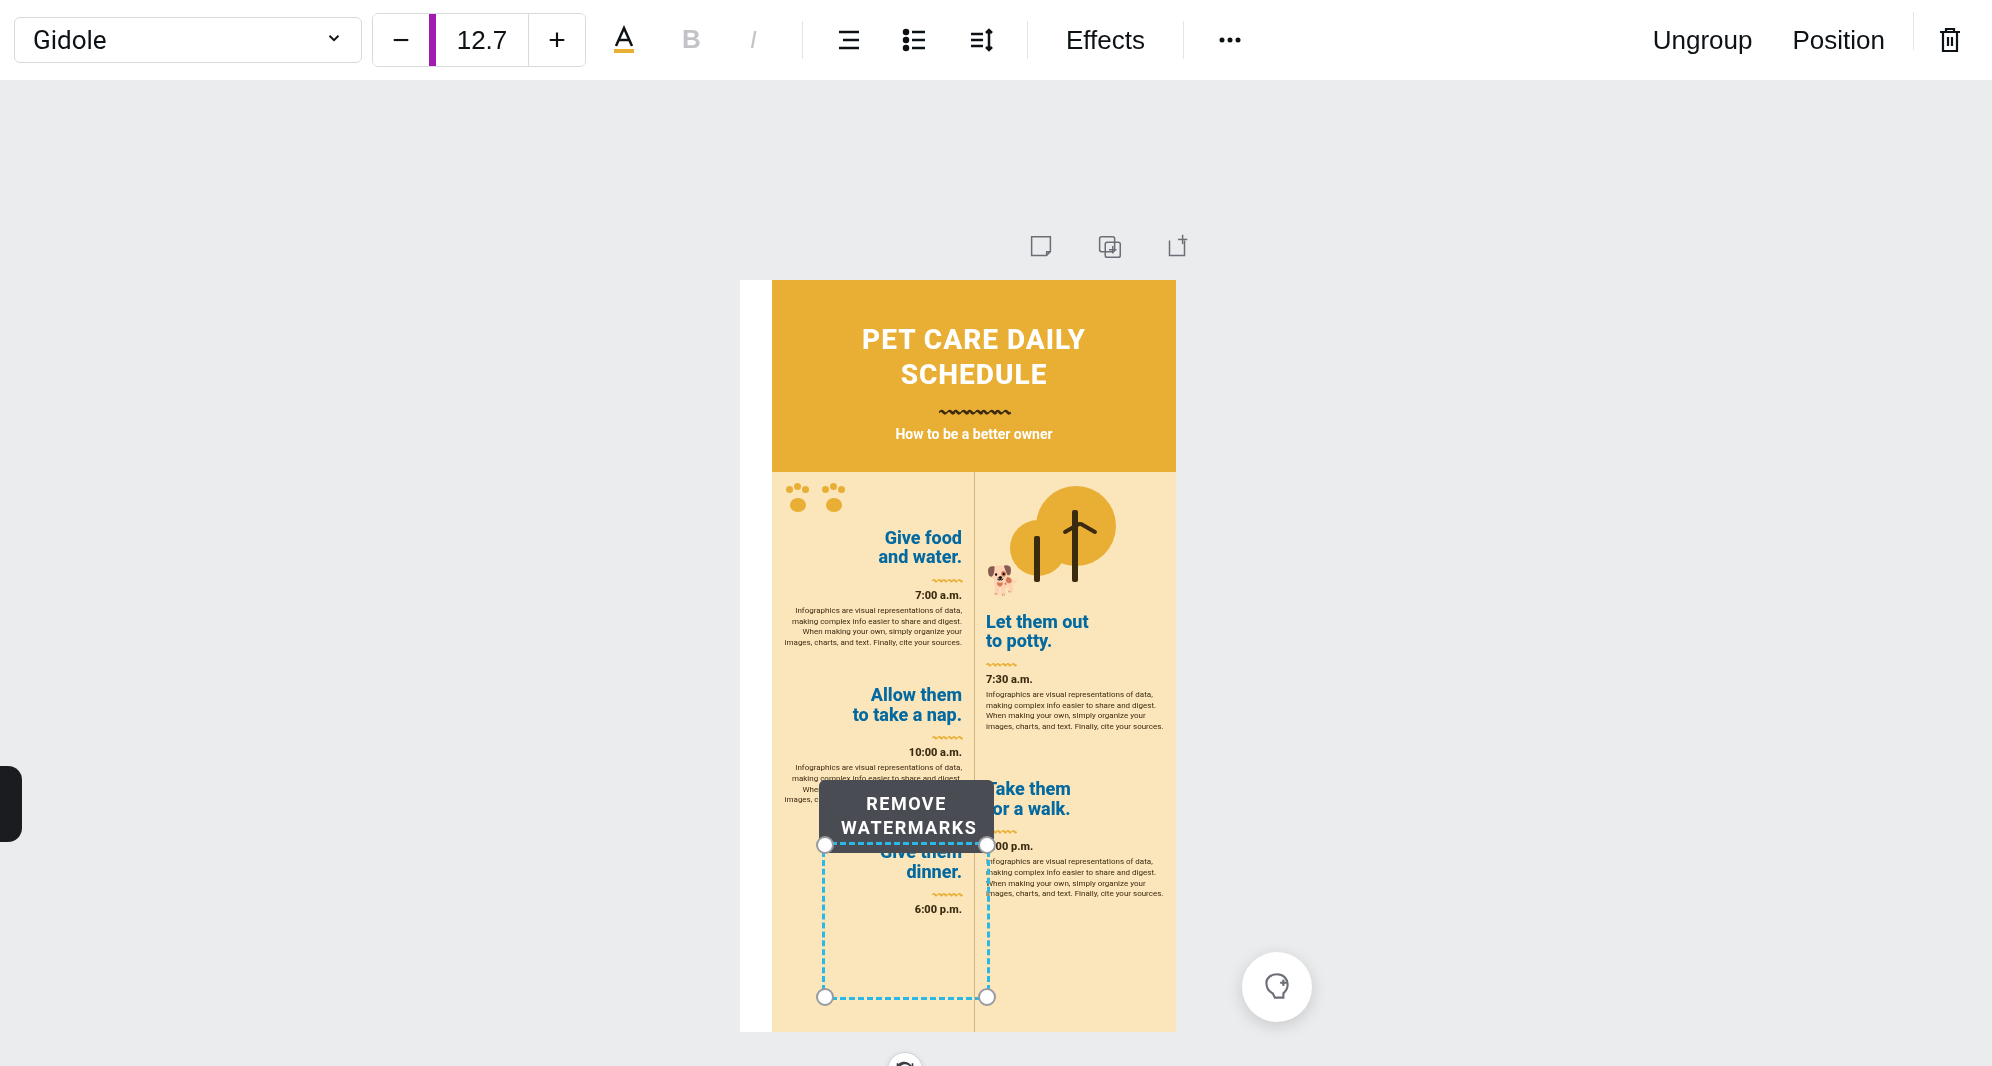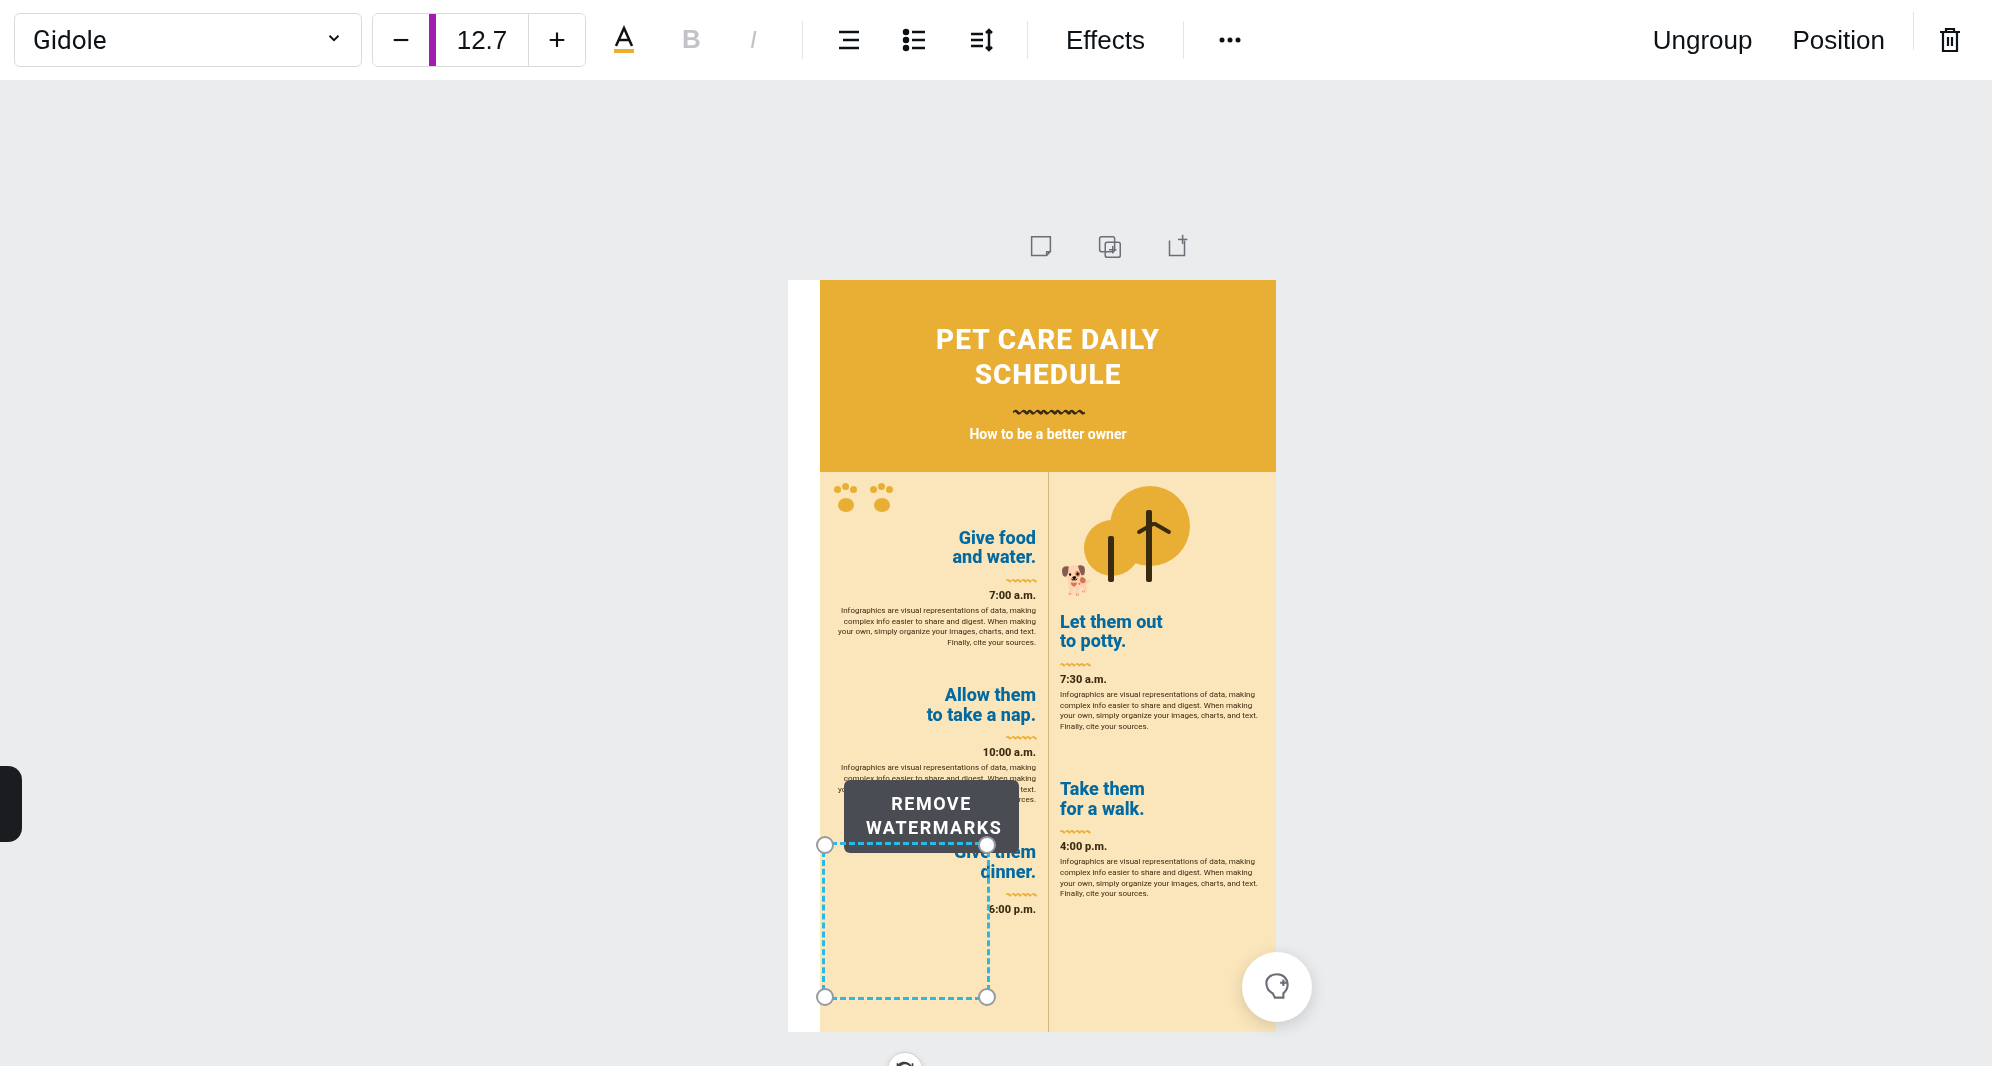--- a/index.html
+++ b/index.html
@@ -1,20 +1,20 @@
 <!DOCTYPE html>
 <html><head>
 <meta charset="utf-8">
 <style>
 * { margin: 0; padding: 0; box-sizing: border-box; }
 body { font-family: -apple-system, BlinkMacSystemFont, "Segoe UI", Roboto, sans-serif; background: #ebecee; width: 1992px; height: 1066px; overflow: hidden; }
 
 
 .toolbar { background: #fff; height: 80px; display: flex; align-items: center; padding: 0 14px; gap: 10px; position: relative; z-index: 10; }
-.font-select { display: flex; align-items: center; border: 1px solid #d8dadd; border-radius: 6px; height: 54px; width: 348px; padding: 0 18px; justify-content: space-between; cursor: pointer; }
+.font-select { display: flex; align-items: center; border: 1px solid #d8dadd; border-radius: 6px; height: 46px; width: 348px; padding: 0 18px; justify-content: space-between; cursor: pointer; }
 .font-name { font-size: 26px; color: #0d1216; }
 .chevron-down svg { width: 18px; height: 18px; stroke: #0d1216; }
 
 .size-group { display: flex; align-items: center; border: 1px solid #d8dadd; border-radius: 6px; height: 54px; overflow: hidden; }
 .size-btn { width: 56px; height: 52px; display: flex; align-items: center; justify-content: center; font-size: 30px; color: #0d1216; background: #fff; border: none; cursor: pointer; }
 .size-value { width: 100px; height: 52px; border: none; text-align: center; font-size: 26px; color: #0d1216; border-left: 7px solid #a21caf; border-right: 1px solid #d8dadd; }
 
 .icon-btn { width: 56px; height: 56px; display: flex; align-items: center; justify-content: center; border-radius: 6px; cursor: pointer; background: transparent; border: none; }
 .icon-btn svg { width: 32px; height: 32px; }
 
@@ -26,21 +26,21 @@
 
 
 .canvas-area { position: relative; width: 100%; height: calc(100% - 80px); display: flex; justify-content: center; padding-top: 20px; }
 
 
 .page-actions { position: absolute; top: 145px; left: 1020px; display: flex; gap: 26px; z-index: 5; }
 .page-action-btn { width: 42px; height: 42px; display: flex; align-items: center; justify-content: center; cursor: pointer; background: transparent; border: none; }
 .page-action-btn svg { width: 30px; height: 30px; stroke: #6b6e76; fill: none; stroke-width: 1.6; }
 
 
-.design-wrapper { position: absolute; top: 200px; left: 788px; width: 488px; background: #fff; padding-left: 32px; }
+.design-wrapper { position: absolute; top: 200px; left: 740px; width: 436px; background: #fff; padding-left: 32px; }
 .design-header { background: #e9ae34; color: #fff; text-align: center; padding: 42px 20px 30px; }
 .design-title { font-size: 28px; font-weight: 800; letter-spacing: 1px; line-height: 1.25; }
 .squiggle { color: #3a2a10; font-size: 16px; letter-spacing: -2px; margin: 6px 0 4px; }
 .subtitle { font-size: 14px; font-weight: 700; }
 
 .design-body { background: #fbe6bb; display: flex; min-height: 560px; position: relative; }
 .design-col { width: 50%; padding: 14px 12px 12px; }
 .vline { position: absolute; left: 50%; top: 0; bottom: 0; width: 1px; background: #d1b77f; }
 
 .paws { display: flex; gap: 8px; margin-bottom: 14px; }
@@ -275,21 +275,21 @@
         <div class="block tl" style="margin-top:46px;">
           <div class="item-title left"><span>Take them</span><br><span>for a walk.</span></div>
           <div class="mini-squiggle">〰〰〰</div>
           <div class="time">4:00 p.m.</div>
           <div class="desc">Infographics are visual representations of data, making complex info easier to share and digest. When making your own, simply organize your images, charts, and text. Finally, cite your sources.</div>
         </div>
       </div>
     </div>
   </div>
 
-  <div class="watermark-tip" style="top:700px; left:844px; width:175px;">
+  <div class="watermark-tip" style="top:700px; left:819px; width:175px;">
     <span>REMOVE</span><br>
     <span>WATERMARKS</span>
   </div>
 
   <div class="selection" style="top:762px; left:822px; width:168px; height:158px;">
     <div class="handle" style="top:-9px;left:-9px;"></div>
     <div class="handle" style="top:-9px;right:-9px;"></div>
     <div class="handle" style="bottom:-9px;left:-9px;"></div>
     <div class="handle" style="bottom:-9px;right:-9px;"></div>
   </div>

